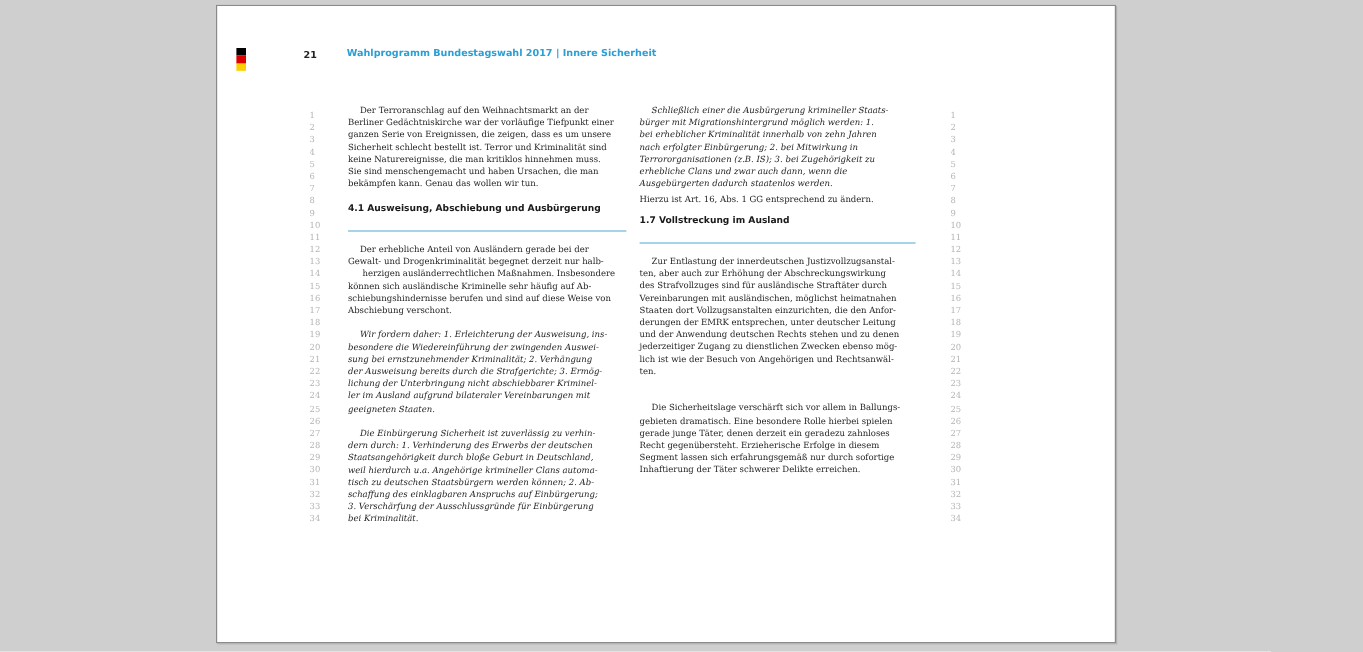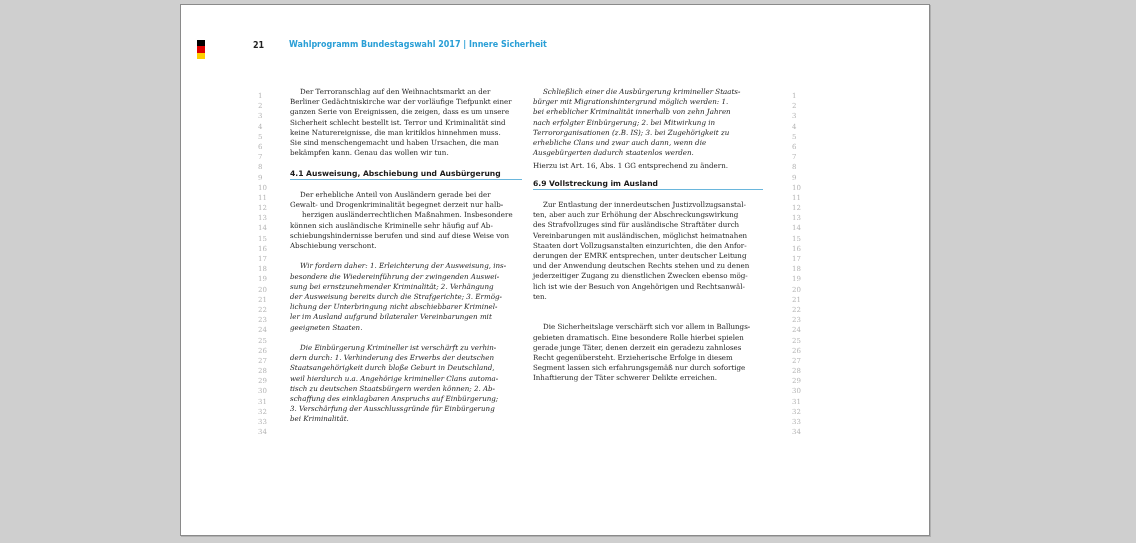--- a/index.html
+++ b/index.html
@@ -8,21 +8,21 @@
   .flag { position:absolute; left:16px; top:35px; width:8px; height:19px; }
   .flag div { height:6.33px; }
   .pnum { position:absolute; left:72px; top:36px; font-family:"DejaVu Sans", sans-serif; font-weight:bold; font-size:8px; color:#222; }
   .htitle { position:absolute; left:108px; top:35px; font-family:"DejaVu Sans", sans-serif; font-weight:bold; font-size:8px; color:#2a9fd6; letter-spacing:0; }
   .lnums { position:absolute; top:86px; font-family:"DejaVu Serif", serif; font-size:7px; color:#b5b5b5; line-height:10.2px; }
   .lnums div { height:10.2px; }
   .col { position:absolute; top:82px; font-size:7.1px; line-height:10.2px; color:#1e1e1e; }
   .col p { margin:0; }
   .col .it { font-style:italic; }
   .gap { height:10.2px; }
-  .h2 { font-family:"DejaVu Sans", sans-serif; font-weight:bold; font-size:7.6px; color:#1a1a1a; border-bottom:1.2px solid #6ab6dc; padding-bottom:1px; height:9px; line-height:10px; margin-bottom:0.2px; }
+  .h2 { font-family:"DejaVu Sans", sans-serif; font-weight:bold; font-size:7.6px; color:#1a1a1a; border-bottom:1.2px solid #6ab6dc; padding-bottom:14px; height:9px; line-height:10px; margin-bottom:0.2px; }
 </style>
 </head>
 <body>
 
 <div class="page">
   <div class="flag">
     <div style="background:#000"></div>
       <div style="background:#dd0000"></div>
       <div style="background:#ffce00"></div>
   </div>
@@ -128,21 +128,21 @@
         <div style="white-space: nowrap; padding-left: 10px;">Wir fordern daher: 1. Erleichterung der Ausweisung, ins-</div>
         <div style="white-space: nowrap;">besondere die Wiedereinführung der zwingenden Auswei-</div>
         <div style="white-space: nowrap;">sung bei ernstzunehmender Kriminalität; 2. Verhängung</div>
         <div style="white-space: nowrap;">der Ausweisung bereits durch die Strafgerichte; 3. Ermög-</div>
         <div style="white-space: nowrap;">lichung der Unterbringung nicht abschiebbarer Kriminel-</div>
         <div style="white-space: nowrap;">ler im Ausland aufgrund bilateraler Vereinbarungen mit</div>
         <div style="white-space: nowrap;">geeigneten Staaten.</div>
       </div>
     <div class="gap"></div>
     <div class="it" id="s41p3">
-        <div style="white-space: nowrap; padding-left: 10px;">Die Einbürgerung Krimineller ist verschärft zu verhin-</div>
+        <div style="white-space: nowrap; padding-left: 10px;">Die Einbürgerung Sicherheit ist zuverlässig zu verhin-</div>
         <div style="white-space: nowrap;">dern durch: 1. Verhinderung des Erwerbs der deutschen</div>
         <div style="white-space: nowrap;">Staatsangehörigkeit durch bloße Geburt in Deutschland,</div>
         <div style="white-space: nowrap;">weil hierdurch u.a. Angehörige krimineller Clans automa-</div>
         <div style="white-space: nowrap;">tisch zu deutschen Staatsbürgern werden können; 2. Ab-</div>
         <div style="white-space: nowrap;">schaffung des einklagbaren Anspruchs auf Einbürgerung;</div>
         <div style="white-space: nowrap;">3. Verschärfung der Ausschlussgründe für Einbürgerung</div>
         <div style="white-space: nowrap;">bei Kriminalität.</div>
       </div>
   </div>
 
@@ -152,21 +152,21 @@
         <div style="white-space: nowrap;">bürger mit Migrationshintergrund möglich werden: 1.</div>
         <div style="white-space: nowrap;">bei erheblicher Kriminalität innerhalb von zehn Jahren</div>
         <div style="white-space: nowrap;">nach erfolgter Einbürgerung; 2. bei Mitwirkung in</div>
         <div style="white-space: nowrap;">Terrororganisationen (z.B. IS); 3. bei Zugehörigkeit zu</div>
         <div style="white-space: nowrap;">erhebliche Clans und zwar auch dann, wenn die</div>
         <div style="white-space: nowrap;">Ausgebürgerten dadurch staatenlos werden.</div>
       </div>
     <div style="height:3px"></div>
     <p>Hierzu ist Art. 16, Abs. 1 GG entsprechend zu ändern.</p>
     <div style="height:7px"></div>
-    <div class="h2" style="width:230px">6.9 Vollstreckung im Ausland</div>
+    <div class="h2" style="width:230px">1.7 Vollstreckung im Ausland</div>
     <div class="gap"></div>
     <div id="s42p1">
         <div style="white-space: nowrap; padding-left: 10px;">Zur Entlastung der innerdeutschen Justizvollzugsanstal-</div>
         <div style="white-space: nowrap;">ten, aber auch zur Erhöhung der Abschreckungswirkung</div>
         <div style="white-space: nowrap;">des Strafvollzuges sind für ausländische Straftäter durch</div>
         <div style="white-space: nowrap;">Vereinbarungen mit ausländischen, möglichst heimatnahen</div>
         <div style="white-space: nowrap;">Staaten dort Vollzugsanstalten einzurichten, die den Anfor-</div>
         <div style="white-space: nowrap;">derungen der EMRK entsprechen, unter deutscher Leitung</div>
         <div style="white-space: nowrap;">und der Anwendung deutschen Rechts stehen und zu denen</div>
         <div style="white-space: nowrap;">jederzeitiger Zugang zu dienstlichen Zwecken ebenso mög-</div>

